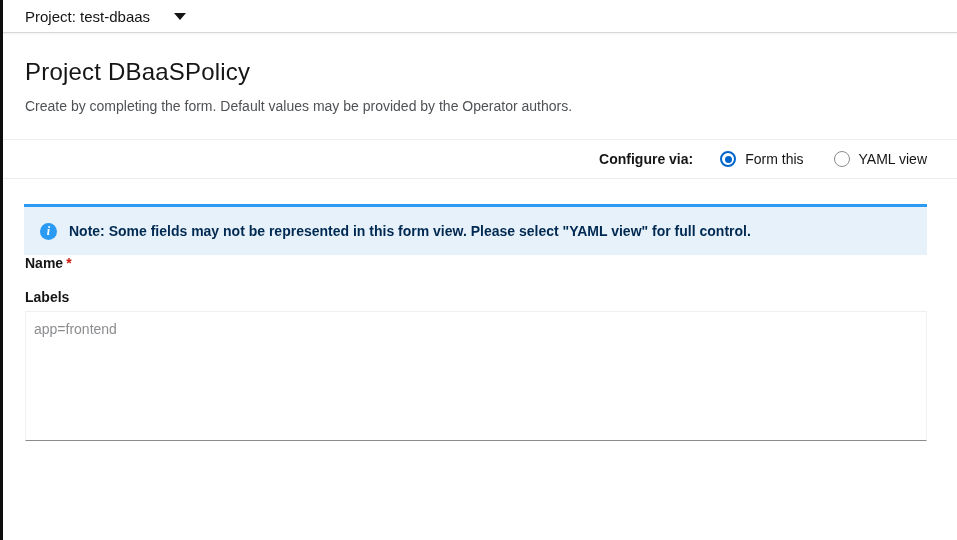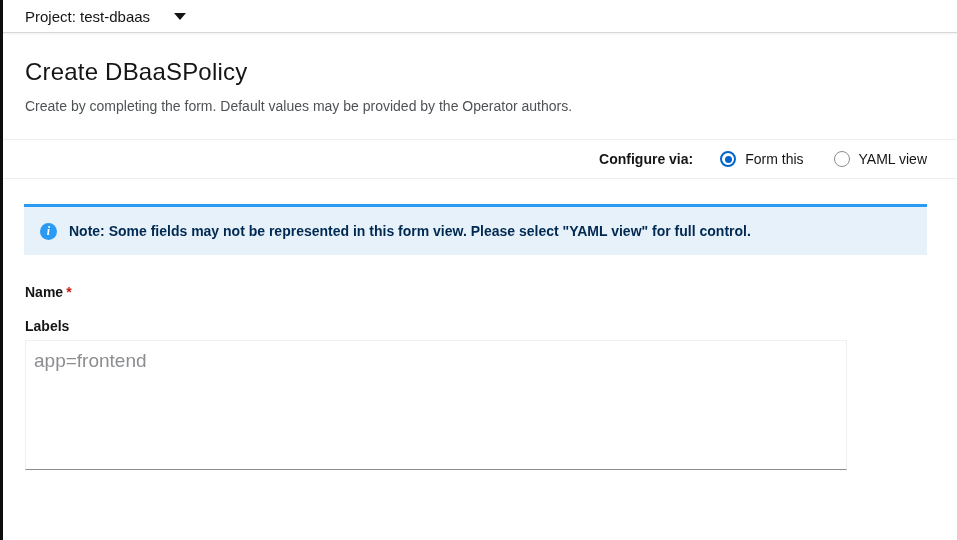--- a/index.html
+++ b/index.html
@@ -110,65 +110,65 @@
     flex: 0 0 auto;
     margin-right: 12px;
   }
   .alert-text {
     font-size: 14px; font-weight: bold;
     color: #002952;
   }
 
   
   .form-area { padding: 0 30px 0 25px; }
-  .field-label-row { margin-top: 29px; font-size: 14px; line-height: 16px; }
+  .field-label-row { font-size: 14px; line-height: 16px; }
   .field-label-row.second { margin-top: 18px; }
   .field-label { font-weight: bold; color: #151515; }
   .required-asterisk { color: #c9190b; font-weight: bold; margin-left: 3px; }
 
   .text-input {
     display: block;
     width: 902px; height: 36px;
     margin-top: 6px;
     border: 1px solid #f0f0f0;
     border-bottom: 1px solid #8a8d90;
     padding: 0 8px;
     font-family: "Liberation Sans", sans-serif;
     font-size: 14px; color: #151515;
     background: #ffffff;
     outline: none;
   }
   .labels-textarea {
     display: block;
-    width: 822px; height: 130px;
+    width: 902px; height: 130px;
     margin-top: 6px;
     border: 1px solid #f0f0f0;
     border-bottom: 1px solid #8a8d90;
     padding: 9px 8px;
     font-family: "Liberation Sans", sans-serif;
-    font-size: 19px; color: #151515;
+    font-size: 14px; color: #151515;
     background: #ffffff;
     resize: none; outline: none;
   }
   .text-input::placeholder, .labels-textarea::placeholder { color: #8b8d90; opacity: 1; }
 </style>
 </head>
 <body>
 
 <div class="left-strip"></div>
 
 <header class="topbar">
   <div class="project-selector">
     <span>Project: test-dbaas</span>
     <span class="caret-down"></span>
   </div>
 </header>
 
 <section class="page-header">
-  <h1 class="page-title">Create DBaaSPolicy</h1>
+  <h1 class="page-title">Project DBaaSPolicy</h1>
   <p class="page-subtitle">Create by completing the form. Default values may be provided by the Operator authors.</p>
 </section>
 
 <section class="configure-row">
   <span class="configure-label">Configure via:</span>
   <span class="radio-option">
     <span class="radio-circle checked"></span>
     <span class="radio-label">Form this</span>
   </span>
   <span class="radio-option">

